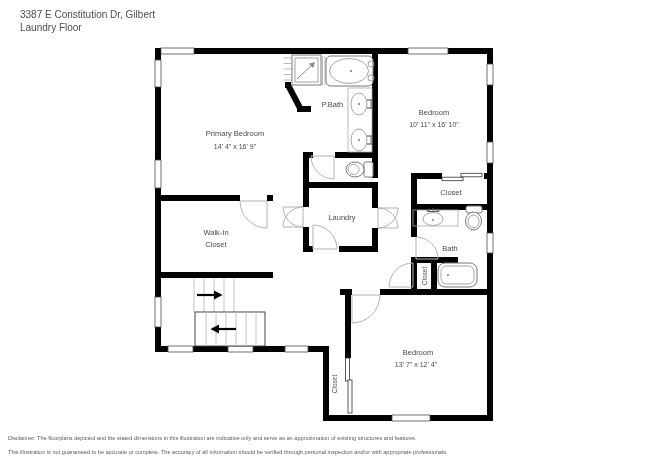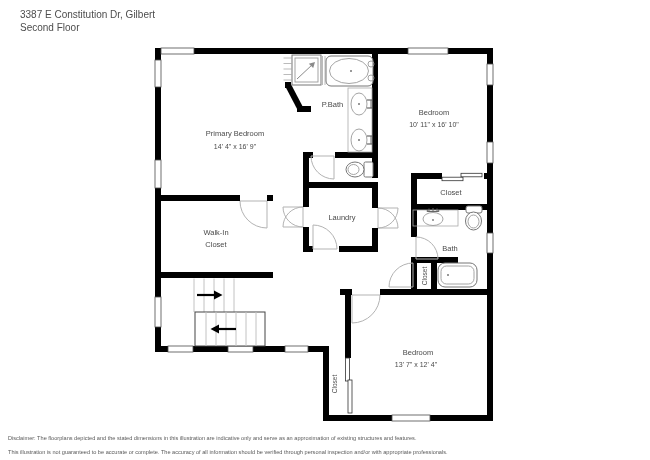--- a/index.html
+++ b/index.html
@@ -23,21 +23,21 @@
   .dim{font:7px "Liberation Sans",sans-serif;fill:#4a4a4a;text-anchor:middle;}
   .vlbl{font:6.5px "Liberation Sans",sans-serif;fill:#4a4a4a;text-anchor:middle;}
 </style>
 </head>
 <body>
 
 <div id="stage">
 
   <div class="header">
     <div>3387 E Constitution Dr, Gilbert</div>
-    <div>Second Floor</div>
+    <div>Laundry Floor</div>
   </div>
 
   <svg id="plan-svg" width="650" height="460" viewBox="0 0 650 460">
 
     <g>
       <rect class="wall" x="155" y="48" width="338" height="6"></rect>
       <rect class="wall" x="155" y="48" width="6" height="304"></rect>
       <rect class="wall" x="155" y="346" width="174" height="6"></rect>
       <rect class="wall" x="323" y="346" width="6" height="75"></rect>
       <rect class="wall" x="323" y="415" width="170" height="6"></rect>

